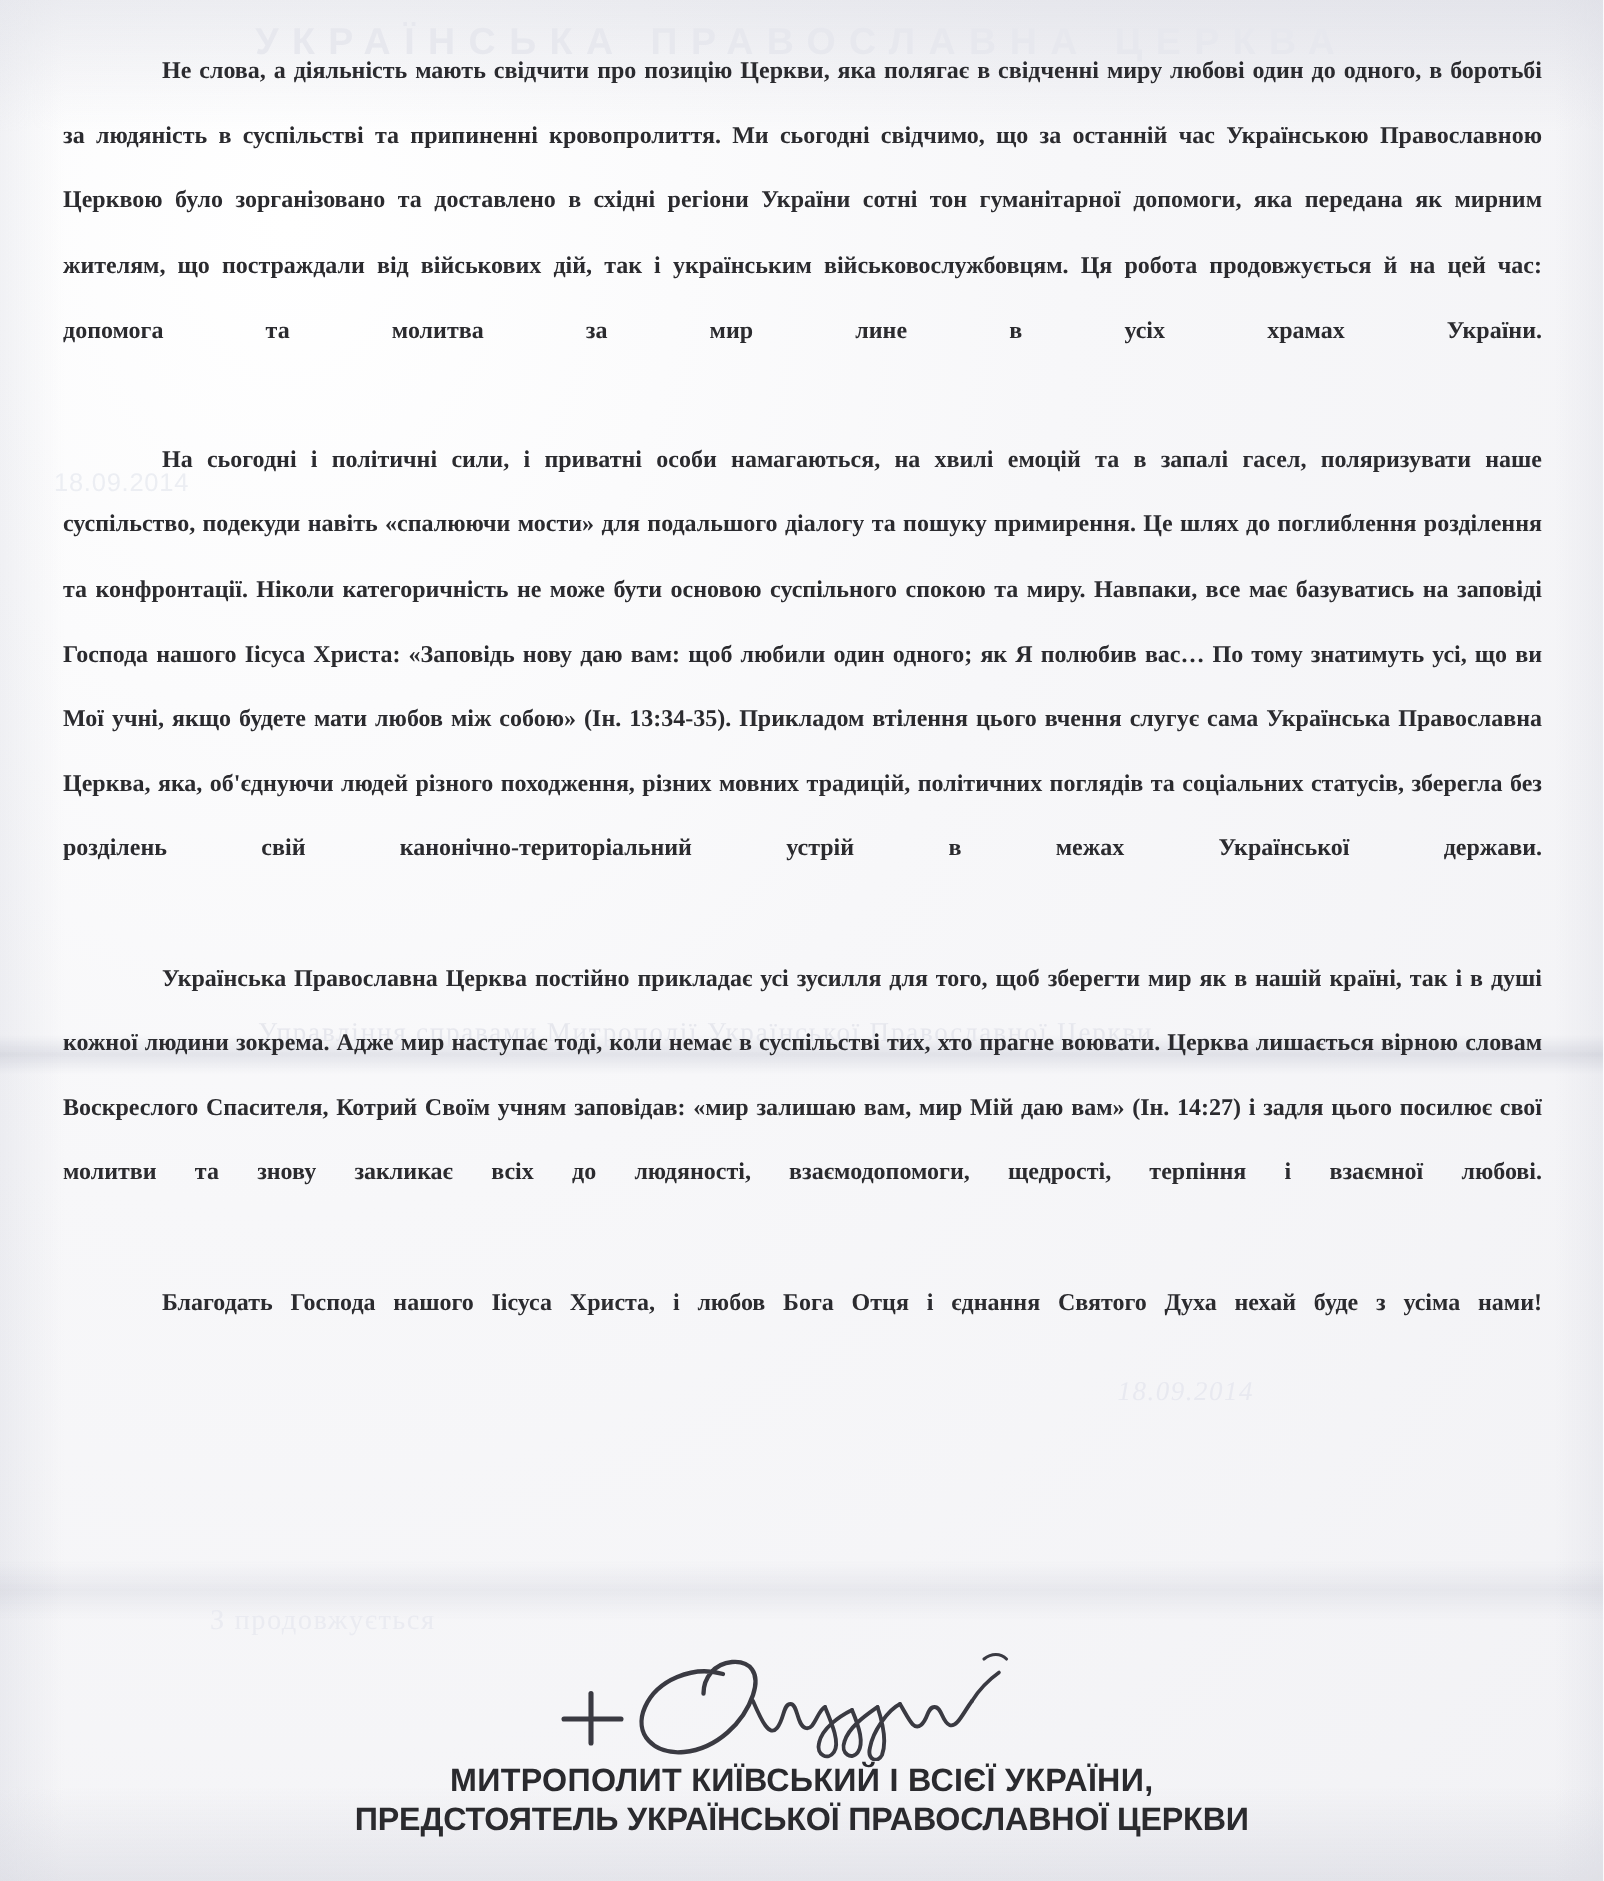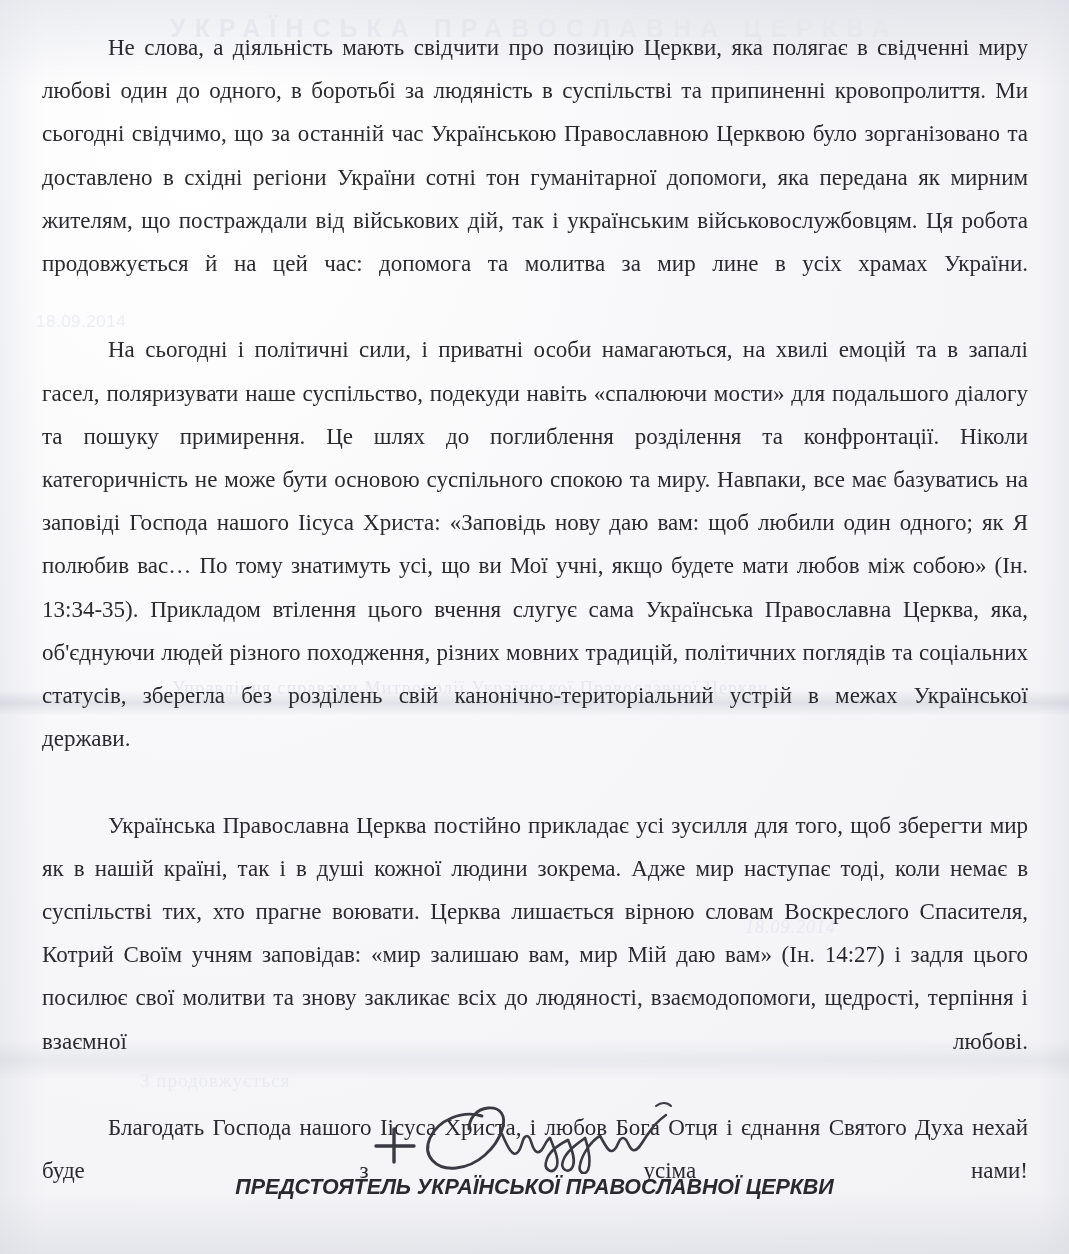--- a/index.html
+++ b/index.html
@@ -114,25 +114,26 @@
     position: absolute;
     top: 26px;
     left: 42px;
     width: 986px;
   }
 
   .para {
     margin: 0 0 0px 0;
     text-align: justify;
     text-justify: inter-word;
-    font-size: 23px;
+    font-size: 16px;
     line-height: 43.2px;
     text-indent: 66px;
     hyphens: none;
     word-spacing: 0.5px;
+    font-weight: bold;
   }
   .para:last-child { margin-bottom: 0; }
 
   
   .para::after {
     content: "";
     display: inline-block;
     width: 100%;
   }
 
@@ -156,21 +157,20 @@
     font-family: "Liberation Sans", "DejaVu Sans", sans-serif;
     font-weight: 700;
     font-size: 21.5px;
     letter-spacing: 0.2px;
     line-height: 26px;
     color: #2a2a2e;
   }
   .sig-title.line2 {
     font-size: 21.5px;
     letter-spacing: -0.1px;
-    font-style: italic;
   }
 </style>
 </head>
 <body>
 
 <div class="page">
 
   <div class="paper-grain"></div>
   <div class="scan-streak" style="top:690px"></div>
   <div class="scan-streak" style="top:1040px;height:40px;opacity:.6"></div>
@@ -216,17 +216,18 @@
 
         <path d="M230 40 C236 50, 239 58, 244 54 C249 50, 248 42, 253 42
                  C258 42, 258 52, 263 54 C268 56, 272 46, 278 38" stroke-width="2.6"></path>
 
         <path d="M278 38 C283 30, 289 24, 296 19" stroke-width="2.4"></path>
 
         <path d="M286 10 C291 6, 297 6, 301 10" stroke-width="2.1"></path>
       </g>
     </svg>
 
+    <p class="sig-title">МИТРОПОЛИТ КИЇВСЬКИЙ І ВСІЄЇ УКРАЇНИ,</p>
     <p class="sig-title line2">ПРЕДСТОЯТЕЛЬ УКРАЇНСЬКОЇ ПРАВОСЛАВНОЇ ЦЕРКВИ</p>
   </div>
 
 
 </div>
 
 </body></html>

